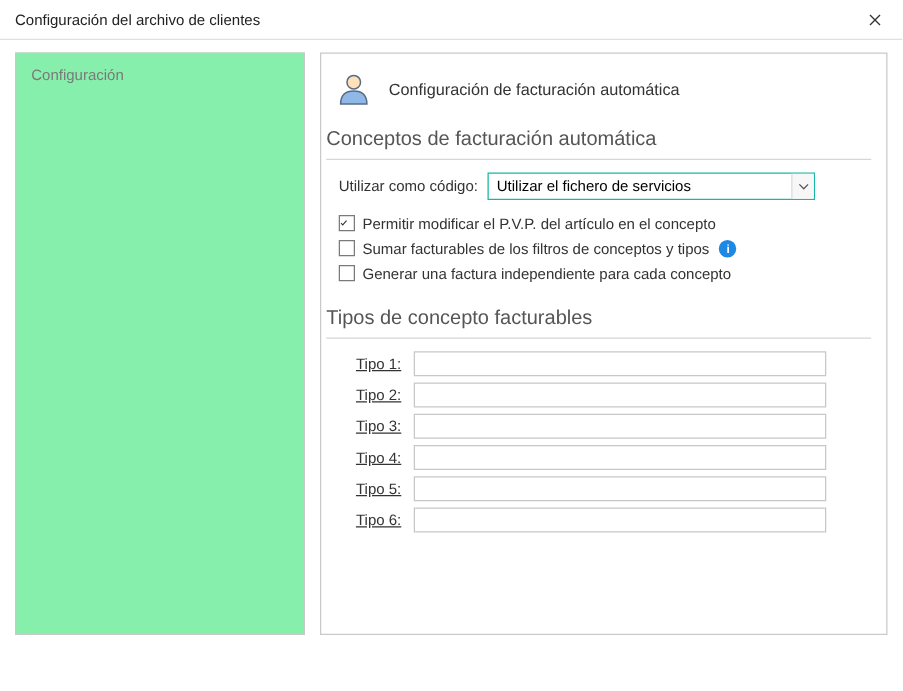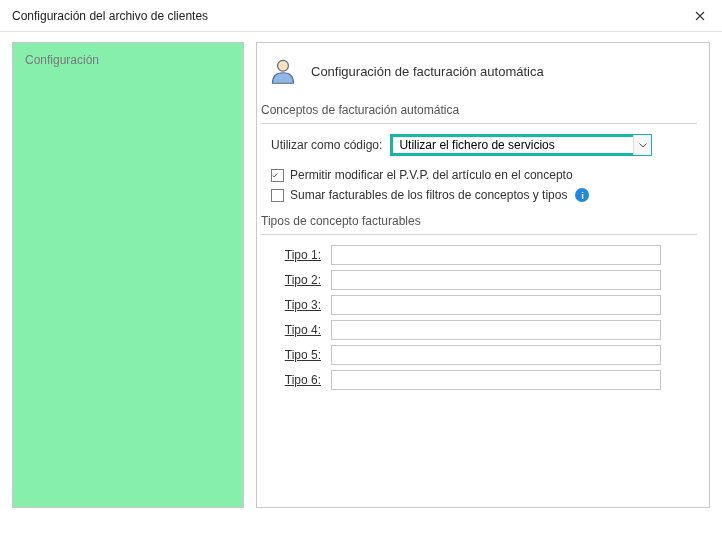--- a/index.html
+++ b/index.html
@@ -66,21 +66,21 @@
     padding: 4px 0 12px 8px;
   }
   .header-row h1 {
     font-size: 13px;
     font-weight: 400;
     margin: 0;
     color: #333;
   }
   .user-icon svg { width: 28px; height: 28px; display: block; }
   .group-title {
-    font-size: 12px;
+    font-size: 16px;
     color: #555;
     padding: 6px 0 6px 0;
     border-bottom: 1px solid #d6d6d6;
     margin-bottom: 10px;
   }
   .field-row {
     display: flex;
     align-items: center;
     gap: 8px;
     margin: 0 0 12px 10px;
@@ -88,37 +88,37 @@
   .field-row label { color: #333; }
   .select-wrap {
     position: relative;
     flex: 1;
     max-width: 262px;
   }
   .select-wrap select {
     width: 100%;
     height: 22px;
     font: inherit;
-    border: 3px solid #14b8a6;
+    border: 1px solid #14b8a6;
     background: #fff;
     padding: 0 20px 0 6px;
     appearance: none;
   }
   .select-caret {
     position: absolute;
     right: 1px; top: 1px; bottom: 1px;
     width: 18px;
     display: flex; align-items: center; justify-content: center;
     pointer-events: none;
     border-left: 1px solid #dcdcdc;
     background: #f7f7f7;
   }
   .chk-row {
     display: flex;
-    align-items: flex-end;
+    align-items: flex-start;
     gap: 6px;
     margin: 0 0 6px 10px;
   }
   .chk {
     width: 13px; height: 13px;
     border: 1px solid #7a7a7a;
     display: inline-flex; align-items: center; justify-content: center;
     background: #fff;
   }
   .chk.checked::after {
@@ -231,20 +231,24 @@
       </span>
       <span>Permitir modificar el P.V.P. del artículo en el concepto</span>
     </div>
 
     <div class="chk-row">
       <span class="chk"></span>
       <span>Sumar facturables de los filtros de conceptos y tipos</span>
       <span class="info-badge">i</span>
     </div>
 
+    <div class="chk-row" style="margin-bottom:14px">
+      <span class="chk"></span>
+      <span>Generar una factura independiente para cada concepto</span>
+    </div>
 
     <div class="group-title">Tipos de concepto facturables</div>
 
     <div class="types-grid">
       <div class="type-row">
         <label>Tipo 1:</label>
         <input type="text" value="" style="">
       </div>
       <div class="type-row">
         <label>Tipo 2:</label>

